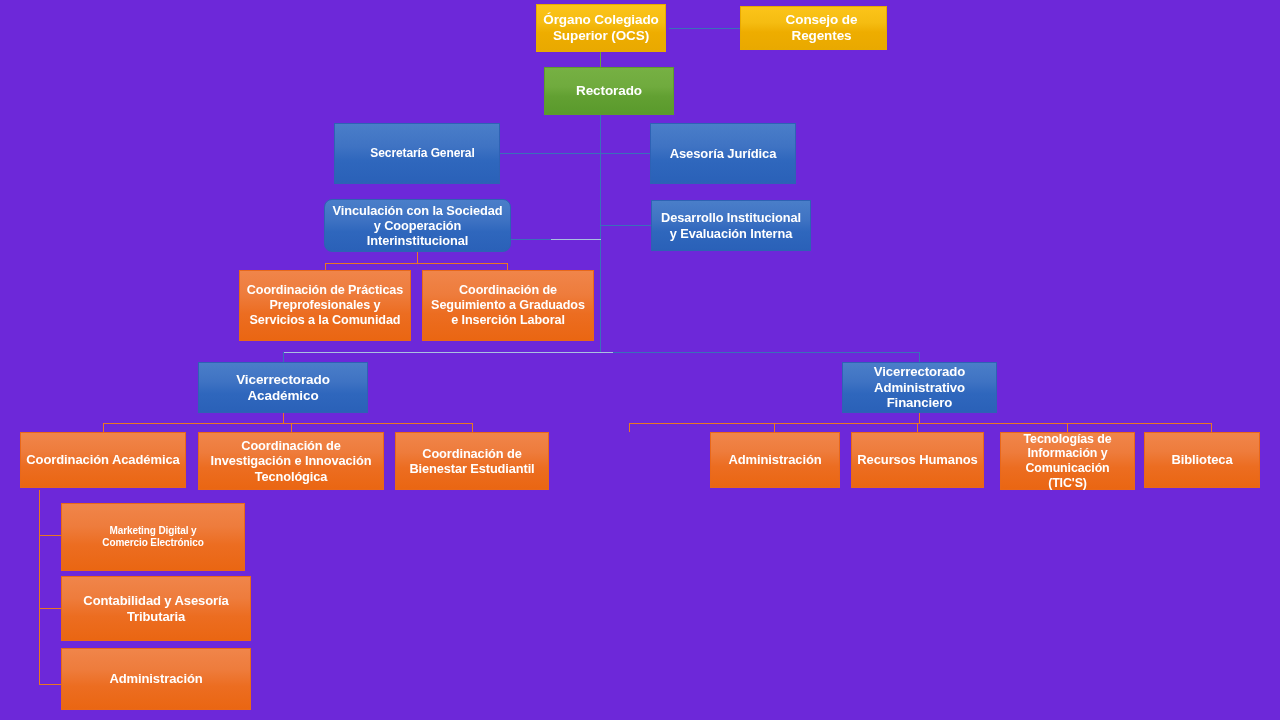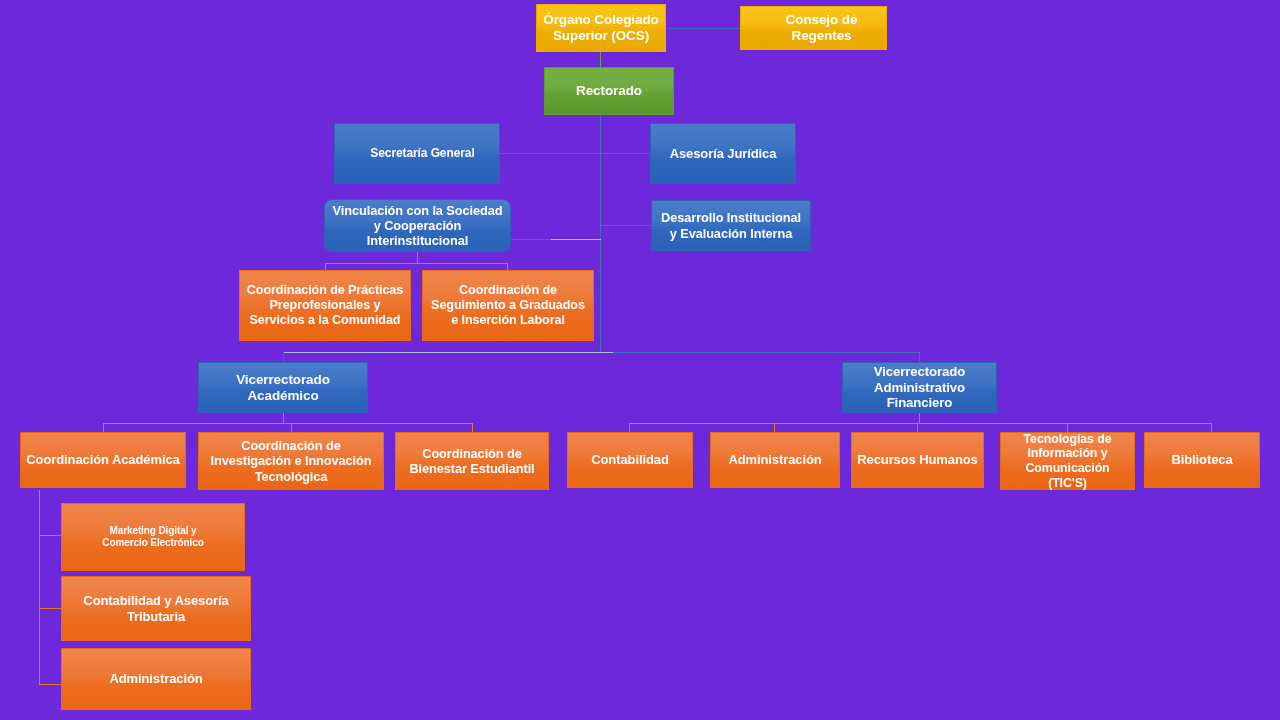--- a/index.html
+++ b/index.html
@@ -141,21 +141,20 @@
 
   <div class="node theme-orange" style="left:20px; top:432px; width:166px; height:56px; font-size:13px;">Coordinación  Académica</div>
 
   <div class="node theme-orange" style="left:198px; top:432px; width:186px; height:58px; font-size:12.8px;">Coordinación de
 Investigación e Innovación
 Tecnológica</div>
 
   <div class="node theme-orange" style="left:395px; top:432px; width:154px; height:58px; font-size:12.8px;">Coordinación de
 Bienestar Estudiantil</div>
 
-  <div class="node theme-orange" style="left:567px; top:432px; width:126px; height:56px; font-size:13px;">Contabilidad</div>
 
   <div class="node theme-orange" style="left:710px; top:432px; width:130px; height:56px; font-size:13px;">Administración</div>
 
   <div class="node theme-orange" style="left:851px; top:432px; width:133px; height:56px; font-size:13px;">Recursos Humanos</div>
 
   <div class="node theme-orange" style="left:1000px; top:432px; width:135px; height:58px; font-size:12.4px;">Tecnologías de
 Información y
 Comunicación (TIC'S)</div>
 
   <div class="node theme-orange" style="left:1144px; top:432px; width:116px; height:56px; font-size:13px;">Biblioteca</div>

